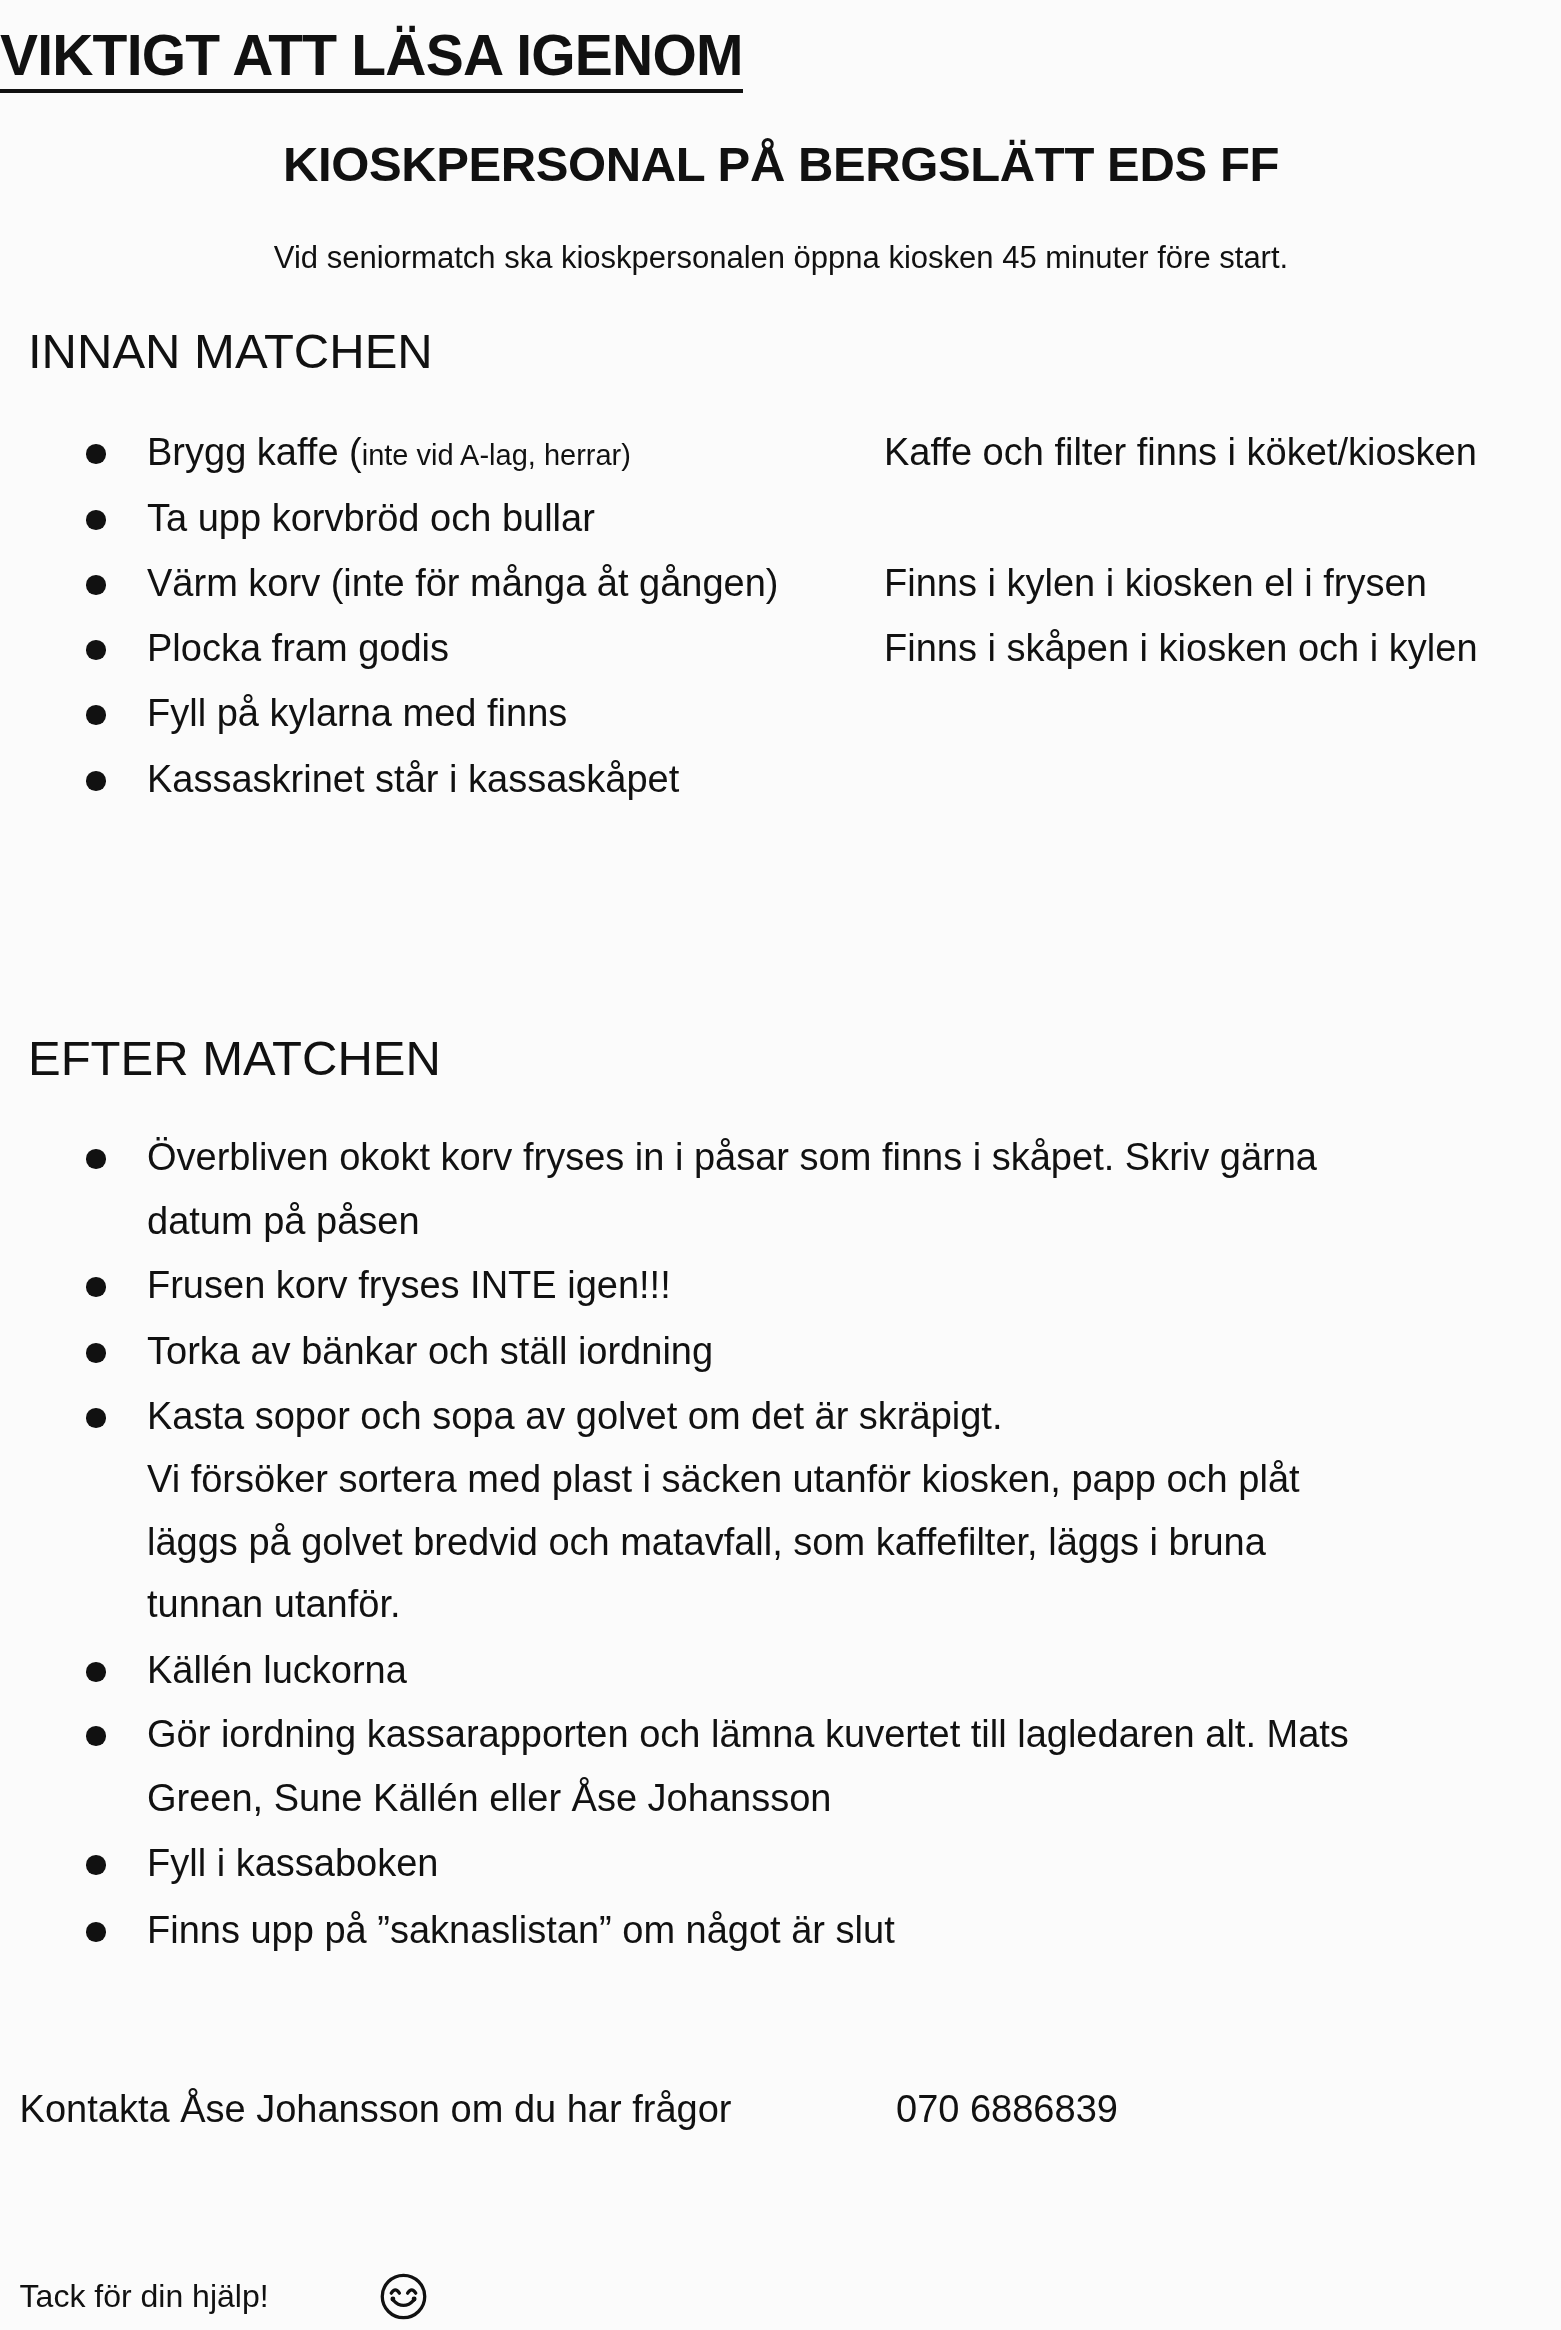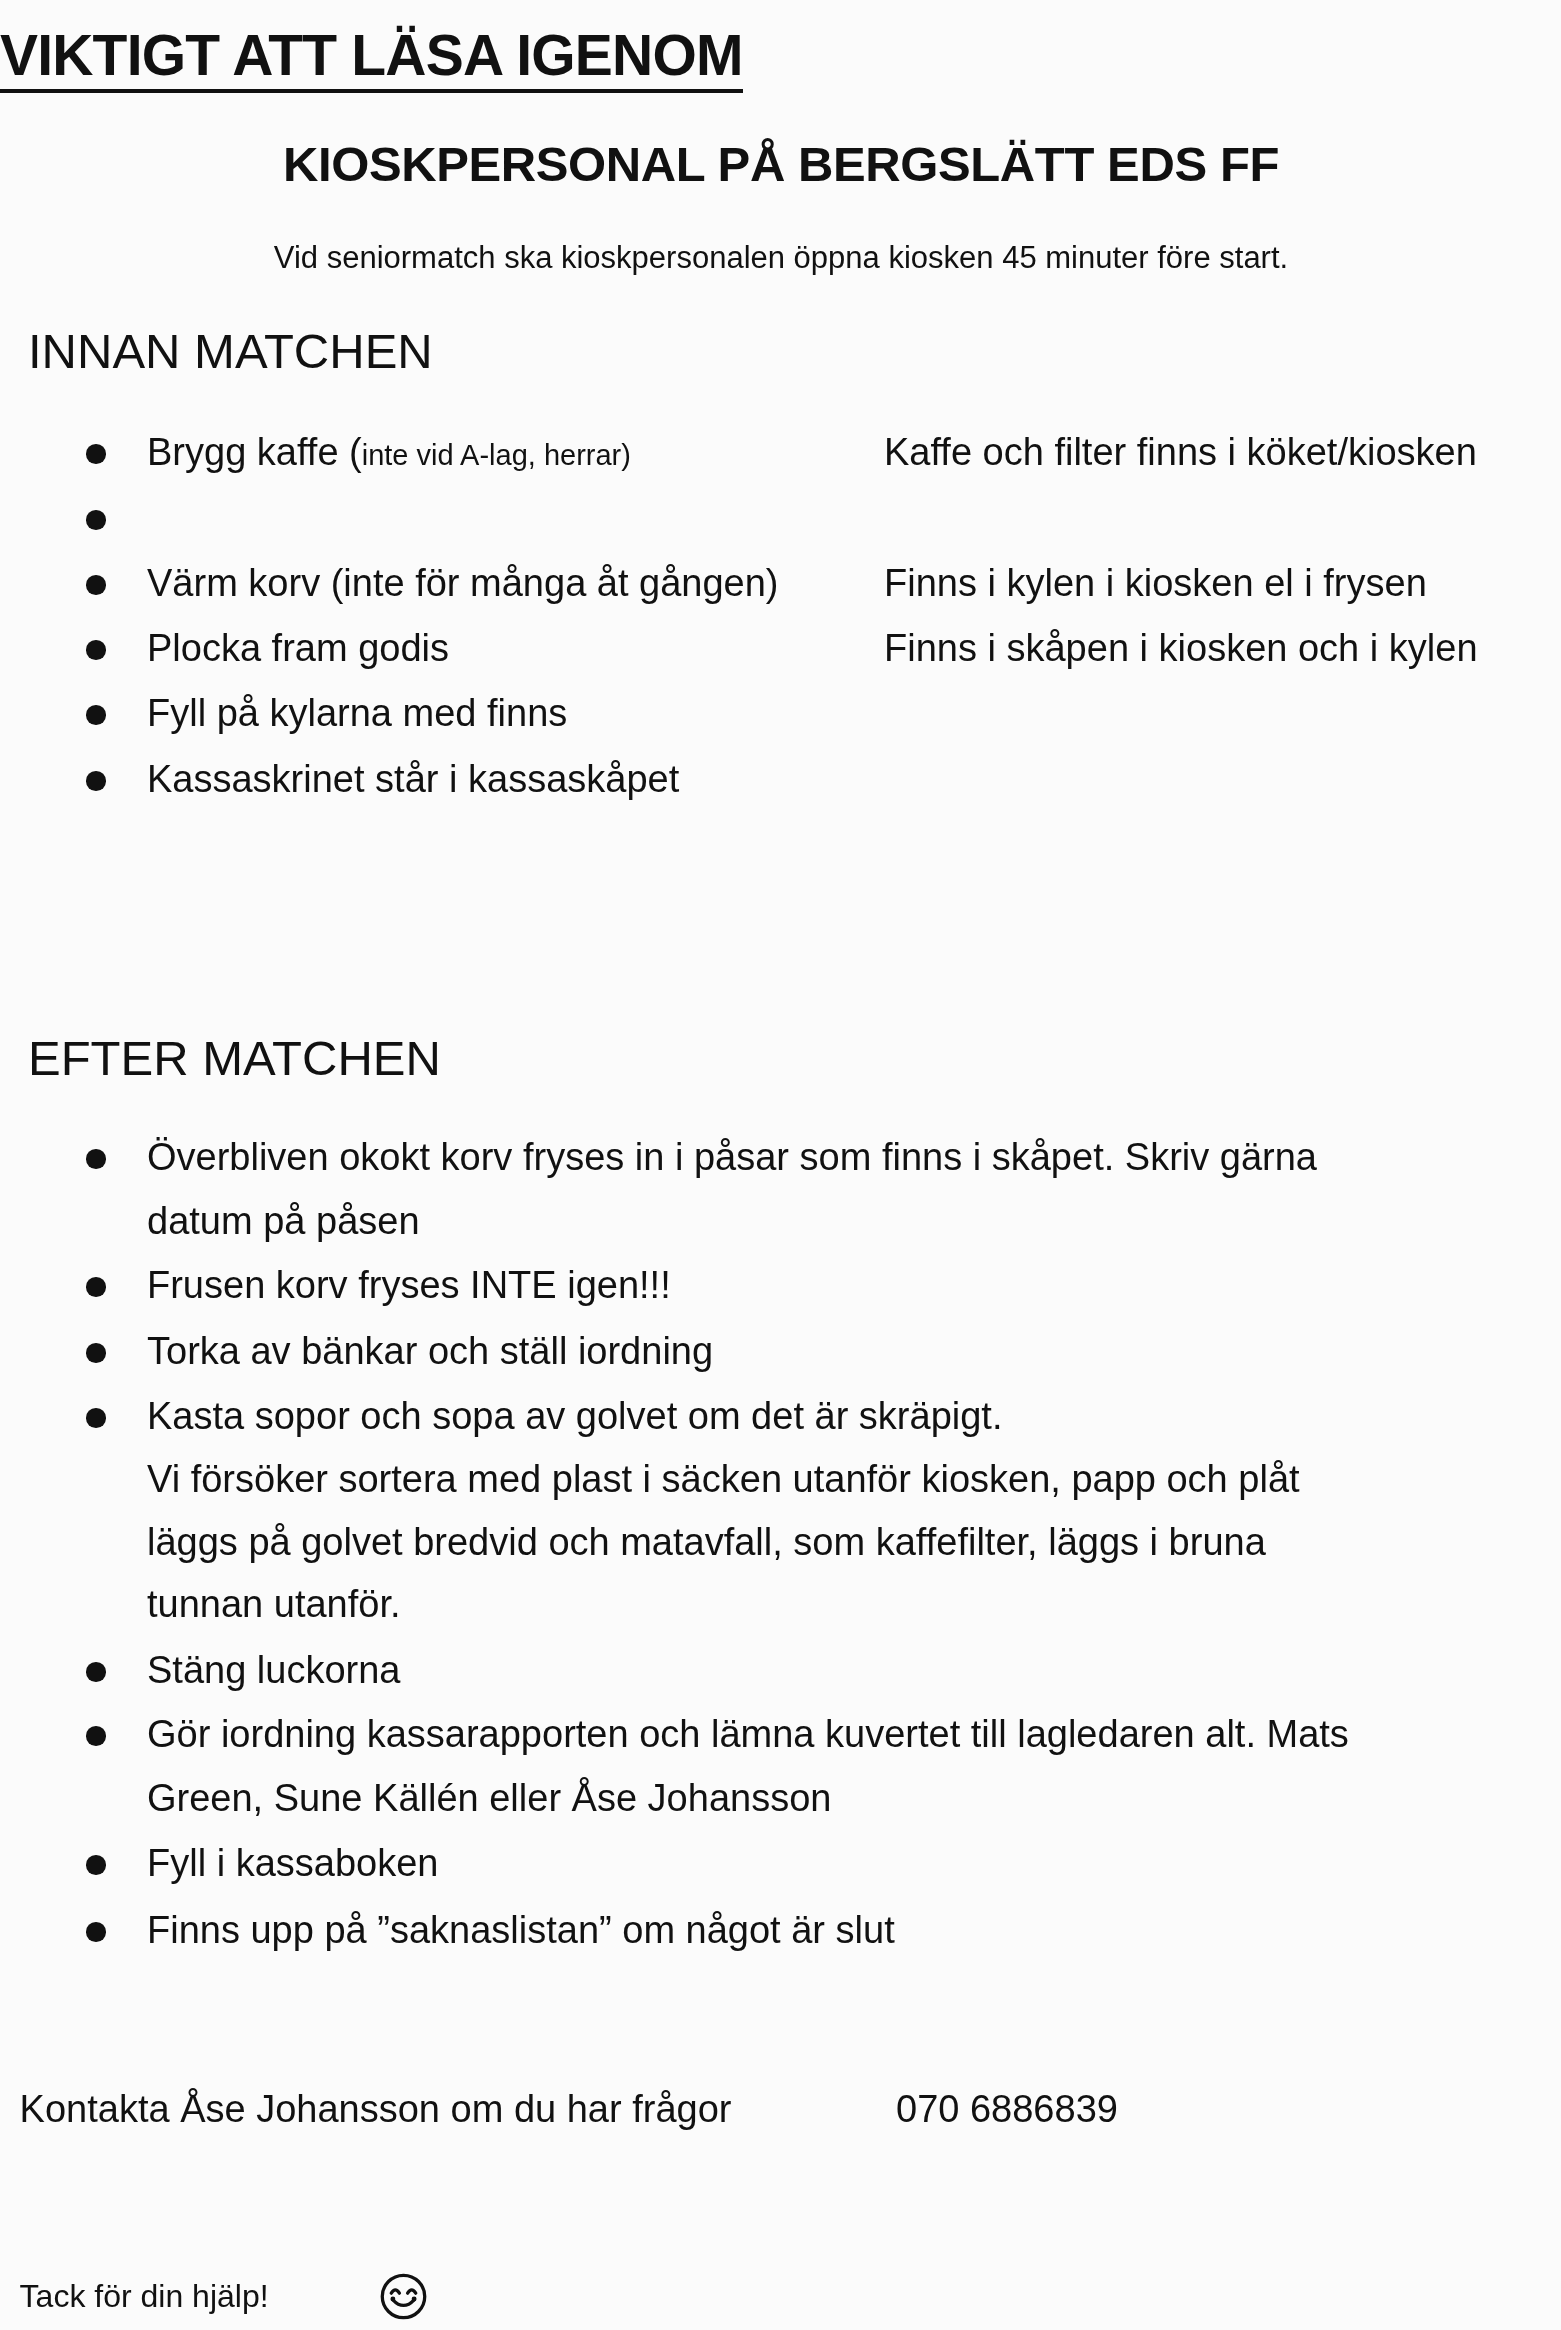--- a/index.html
+++ b/index.html
@@ -56,20 +56,21 @@
 
 <div class="abs section-head" style="top:323px">INNAN MATCHEN</div>
 
 <div class="abs row" style="top:428px">
   <span class="bullet" style="top:16.3px"></span>
   <span class="item-text" style="top:0"><span>Brygg kaffe (</span><small>inte vid A-lag, herrar)</small></span>
   <span class="right-text" style="top:0">Kaffe och filter finns i köket/kiosken</span>
 </div>
 <div class="abs row" style="top:494px">
   <span class="bullet" style="top:16.3px"></span>
+  <span class="item-text" style="top:0">Ta upp korvbröd och bullar</span>
 </div>
 <div class="abs row" style="top:559px">
   <span class="bullet" style="top:16.3px"></span>
   <span class="item-text" style="top:0">Värm korv (inte för många åt gången)</span>
   <span class="right-text" style="top:0">Finns i kylen i kiosken el i frysen</span>
 </div>
 <div class="abs row" style="top:624px">
   <span class="bullet" style="top:16.3px"></span>
   <span class="item-text" style="top:0">Plocka fram godis</span>
   <span class="right-text" style="top:0">Finns i skåpen i kiosken och i kylen</span>
@@ -101,21 +102,21 @@
 </div>
 <div class="abs row" style="top:1392px">
   <span class="bullet" style="top:16.3px"></span>
   <span class="item-text" style="top:0">Kasta sopor och sopa av golvet om det är skräpigt.</span>
   <span class="item-text" style="top:63px">Vi försöker sortera med plast i säcken utanför kiosken, papp och plåt</span>
   <span class="item-text" style="top:126px">läggs på golvet bredvid och matavfall, som kaffefilter, läggs i bruna</span>
   <span class="item-text" style="top:188px">tunnan utanför.</span>
 </div>
 <div class="abs row" style="top:1646px">
   <span class="bullet" style="top:16.3px"></span>
-  <span class="item-text" style="top:0">Stäng luckorna</span>
+  <span class="item-text" style="top:0">Källén luckorna</span>
 </div>
 <div class="abs row" style="top:1710px">
   <span class="bullet" style="top:16.3px"></span>
   <span class="item-text" style="top:0">Gör iordning kassarapporten och lämna kuvertet till lagledaren alt. Mats</span>
   <span class="item-text" style="top:64px">Green, Sune Källén eller Åse Johansson</span>
 </div>
 <div class="abs row" style="top:1839px">
   <span class="bullet" style="top:16.3px"></span>
   <span class="item-text" style="top:0">Fyll i kassaboken</span>
 </div>

